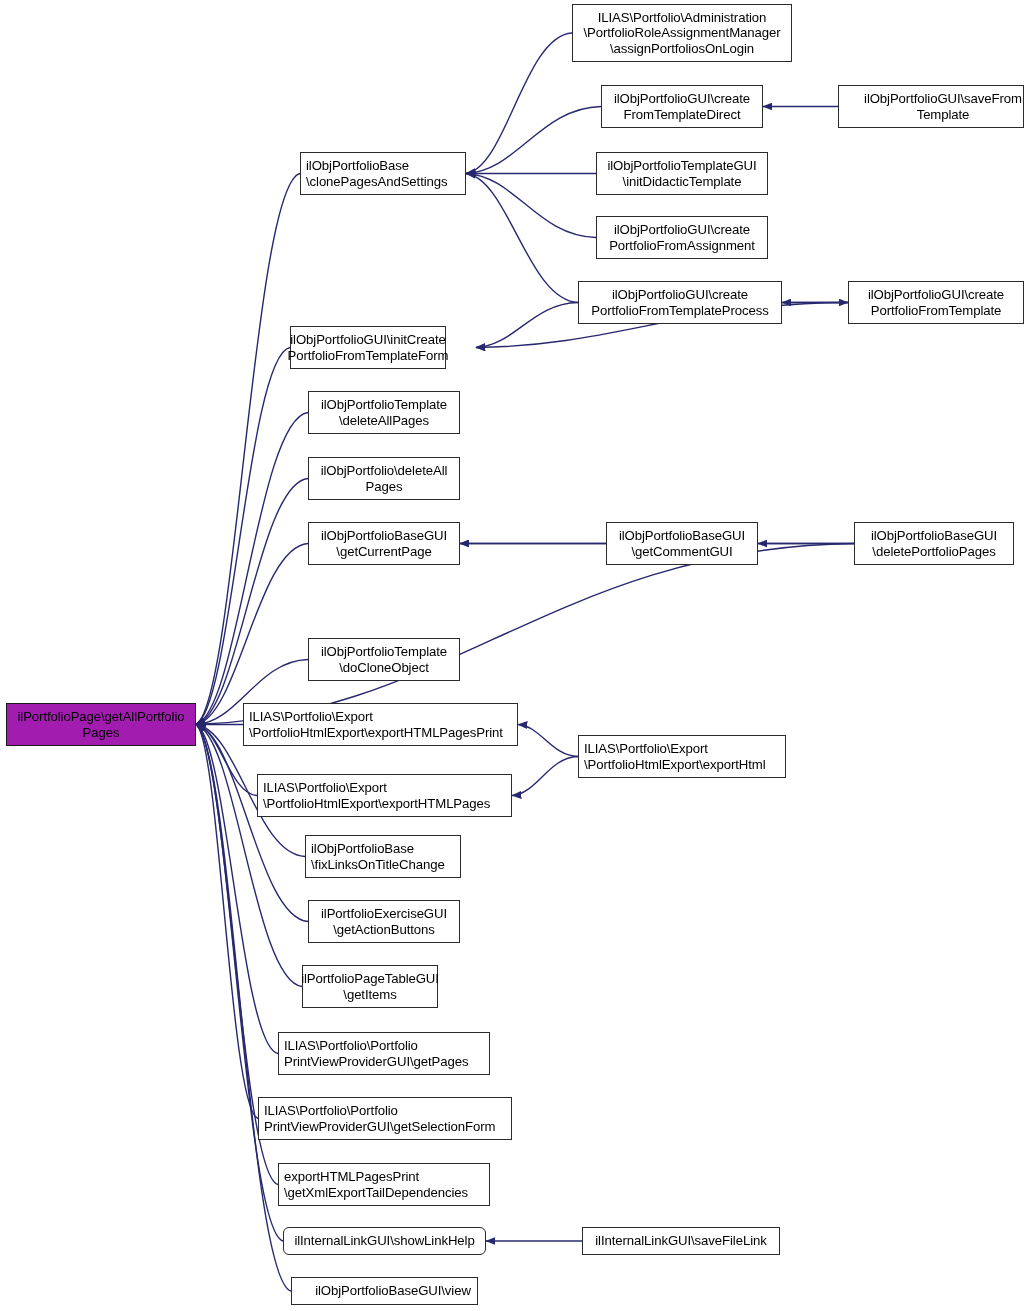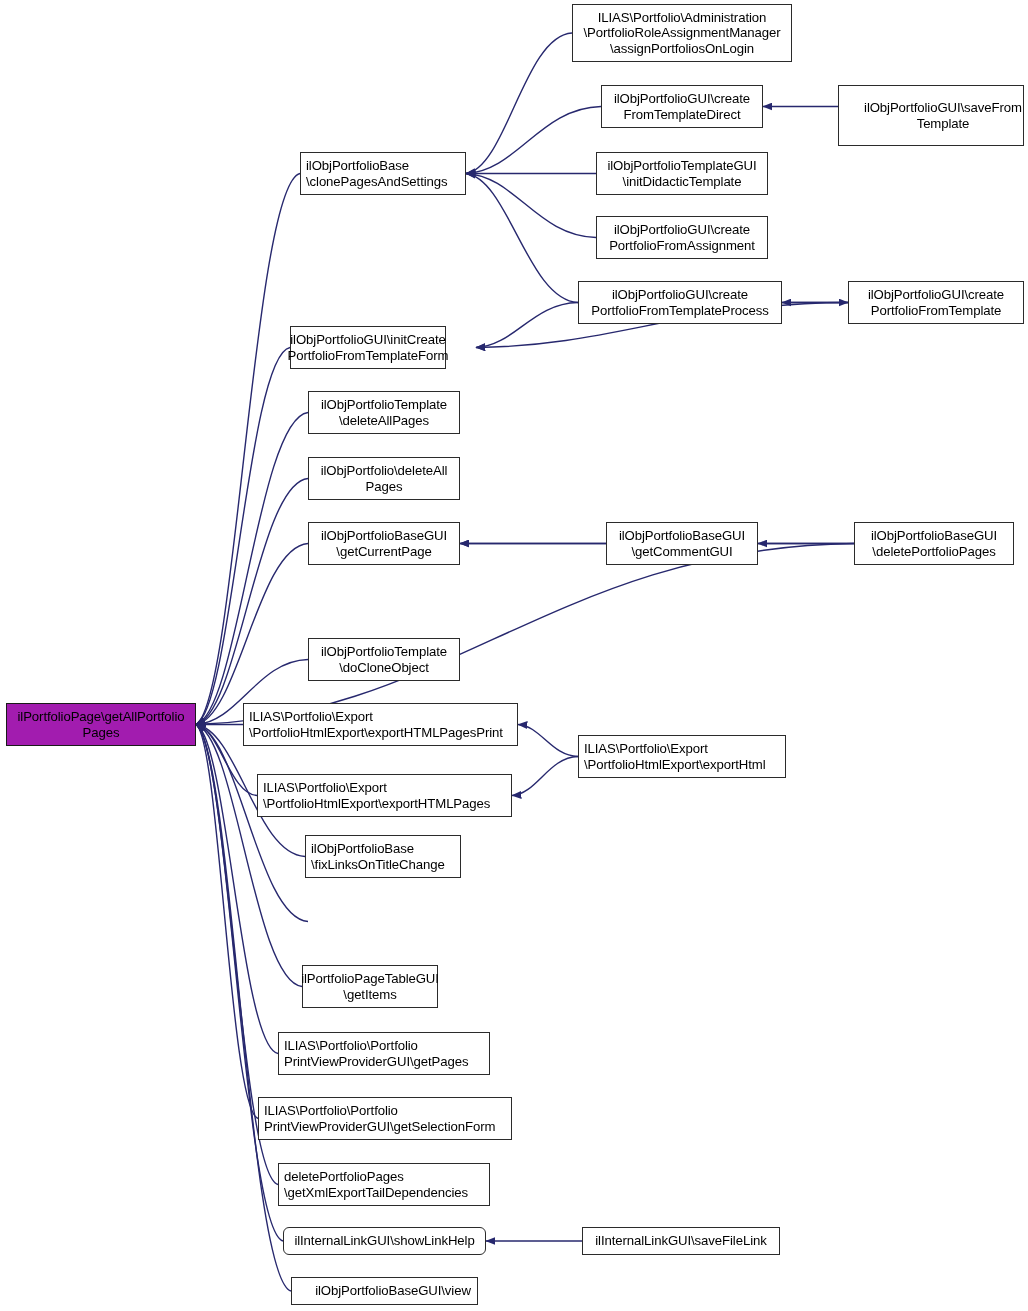--- a/index.html
+++ b/index.html
@@ -75,21 +75,21 @@
         <path d="M291,1291 C248.25,1279.67 232.1,747.16 196,724.5" marker-end="url(#ah)"></path>
       </g>
   </svg>
 <div class="node center" style="left: 6px; top: 703px; width: 190px; height: 43px;">ilPortfolioPage\getAllPortfolio
 Pages</div>
     <div class="node" style="left: 572px; top: 4px; width: 220px; height: 58px;">ILIAS\Portfolio\Administration
 \PortfolioRoleAssignmentManager
 \assignPortfoliosOnLogin</div>
     <div class="node" style="left: 601px; top: 85px; width: 162px; height: 43px;">ilObjPortfolioGUI\create
 FromTemplateDirect</div>
-    <div class="node" style="left: 838px; top: 85px; width: 186px; height: 61px; padding-left: 24px;">ilObjPortfolioGUI\saveFrom
+    <div class="node" style="left: 838px; top: 85px; width: 186px; height: 43px; padding-left: 24px;">ilObjPortfolioGUI\saveFrom
 Template</div>
     <div class="node lefty" style="left: 300px; top: 152px; width: 166px; height: 43px;">ilObjPortfolioBase
 \clonePagesAndSettings</div>
     <div class="node" style="left: 596px; top: 152px; width: 172px; height: 43px;">ilObjPortfolioTemplateGUI
 \initDidacticTemplate</div>
     <div class="node" style="left: 596px; top: 216px; width: 172px; height: 43px;">ilObjPortfolioGUI\create
 PortfolioFromAssignment</div>
     <div class="node" style="left: 578px; top: 281px; width: 204px; height: 43px;">ilObjPortfolioGUI\create
 PortfolioFromTemplateProcess</div>
     <div class="node" style="left: 848px; top: 281px; width: 176px; height: 43px;">ilObjPortfolioGUI\create
@@ -109,24 +109,26 @@
     <div class="node" style="left: 308px; top: 638px; width: 152px; height: 43px;">ilObjPortfolioTemplate
 \doCloneObject</div>
     <div class="node lefty" style="left: 243px; top: 703px; width: 275px; height: 43px;">ILIAS\Portfolio\Export
 \PortfolioHtmlExport\exportHTMLPagesPrint</div>
     <div class="node lefty" style="left: 578px; top: 735px; width: 208px; height: 43px;">ILIAS\Portfolio\Export
 \PortfolioHtmlExport\exportHtml</div>
     <div class="node lefty" style="left: 257px; top: 774px; width: 255px; height: 43px;">ILIAS\Portfolio\Export
 \PortfolioHtmlExport\exportHTMLPages</div>
     <div class="node lefty" style="left: 305px; top: 835px; width: 156px; height: 43px;">ilObjPortfolioBase
 \fixLinksOnTitleChange</div>
+    <div class="node" style="left: 308px; top: 900px; width: 152px; height: 43px;">ilPortfolioExerciseGUI
+\getActionButtons</div>
     <div class="node" style="left: 302px; top: 965px; width: 136px; height: 43px;">ilPortfolioPageTableGUI
 \getItems</div>
     <div class="node lefty" style="left: 278px; top: 1032px; width: 212px; height: 43px;">ILIAS\Portfolio\Portfolio
 PrintViewProviderGUI\getPages</div>
     <div class="node lefty" style="left: 258px; top: 1097px; width: 254px; height: 43px;">ILIAS\Portfolio\Portfolio
 PrintViewProviderGUI\getSelectionForm</div>
-    <div class="node lefty" style="left: 278px; top: 1163px; width: 212px; height: 43px;">deletePortfolioPages
+    <div class="node lefty" style="left: 278px; top: 1163px; width: 212px; height: 43px;">exportHTMLPagesPrint
 \getXmlExportTailDependencies</div>
     <div class="node" style="left: 283px; top: 1227px; width: 203px; height: 28px; border-radius: 6px;">ilInternalLinkGUI\showLinkHelp</div>
     <div class="node" style="left: 582px; top: 1227px; width: 198px; height: 28px;">ilInternalLinkGUI\saveFileLink</div>
     <div class="node" style="left: 291px; top: 1277px; width: 187px; height: 28px; padding-left: 17px;">ilObjPortfolioBaseGUI\view</div>
   </div>
 
 </body></html>

